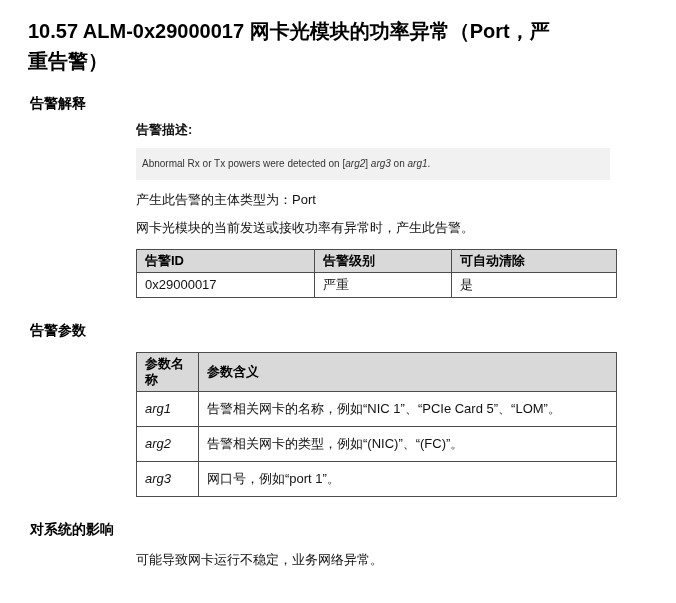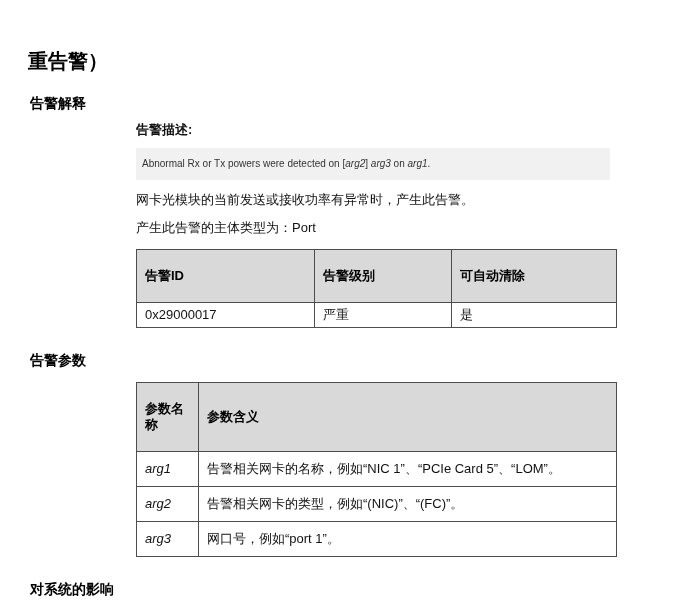--- a/index.html
+++ b/index.html
@@ -66,46 +66,46 @@
     text-align: left;
     vertical-align: middle;
     font-size: 13px;
     line-height: 16px;
     color: #111111;
     overflow: hidden;
   }
   table.doc-table th {
     background: #d9d9d9;
     font-weight: 700;
-    padding: 18px 8px;
+    padding: 3px 8px;
     color: #000000;
   }
   table.doc-table td { padding: 4px 8px; }
   table.params td { padding: 9px 8px; }
   col.attr-c1 { width: 178px; }
   col.attr-c2 { width: 137px; }
   col.attr-c3 { width: 165px; }
   col.param-c1 { width: 62px; }
   col.param-c2 { width: 418px; }
   .pname { font-style: italic; }
 </style>
 </head>
 <body>
 
 <div class="page">
 
-  <h1 class="title"><br><span>重告警）</span></h1>
+  <h1 class="title"><span>10.57 ALM-0x29000017 网卡光模块的功率异常（Port，严</span><br><span>重告警）</span></h1>
 
   <section>
     <h2 class="sec-h h1">告警解释</h2>
     <div class="sec-body">
       <p class="para first bold">告警描述:</p>
       <div class="code-line"><span>Abnormal Rx or Tx powers were detected on [</span><i>arg2</i><span>] </span><i>arg3</i><span> on </span><i>arg1</i><span>.</span></div>
+      <p class="para">产生此告警的主体类型为：Port</p>
       <p class="para">网卡光模块的当前发送或接收功率有异常时，产生此告警。</p>
-      <p class="para">产生此告警的主体类型为：Port</p>
     </div>
   </section>
 
   <section>
     <table class="doc-table attrs">
       <colgroup>
           <col class="attr-c1">
           <col class="attr-c2">
           <col class="attr-c3">
         </colgroup>

